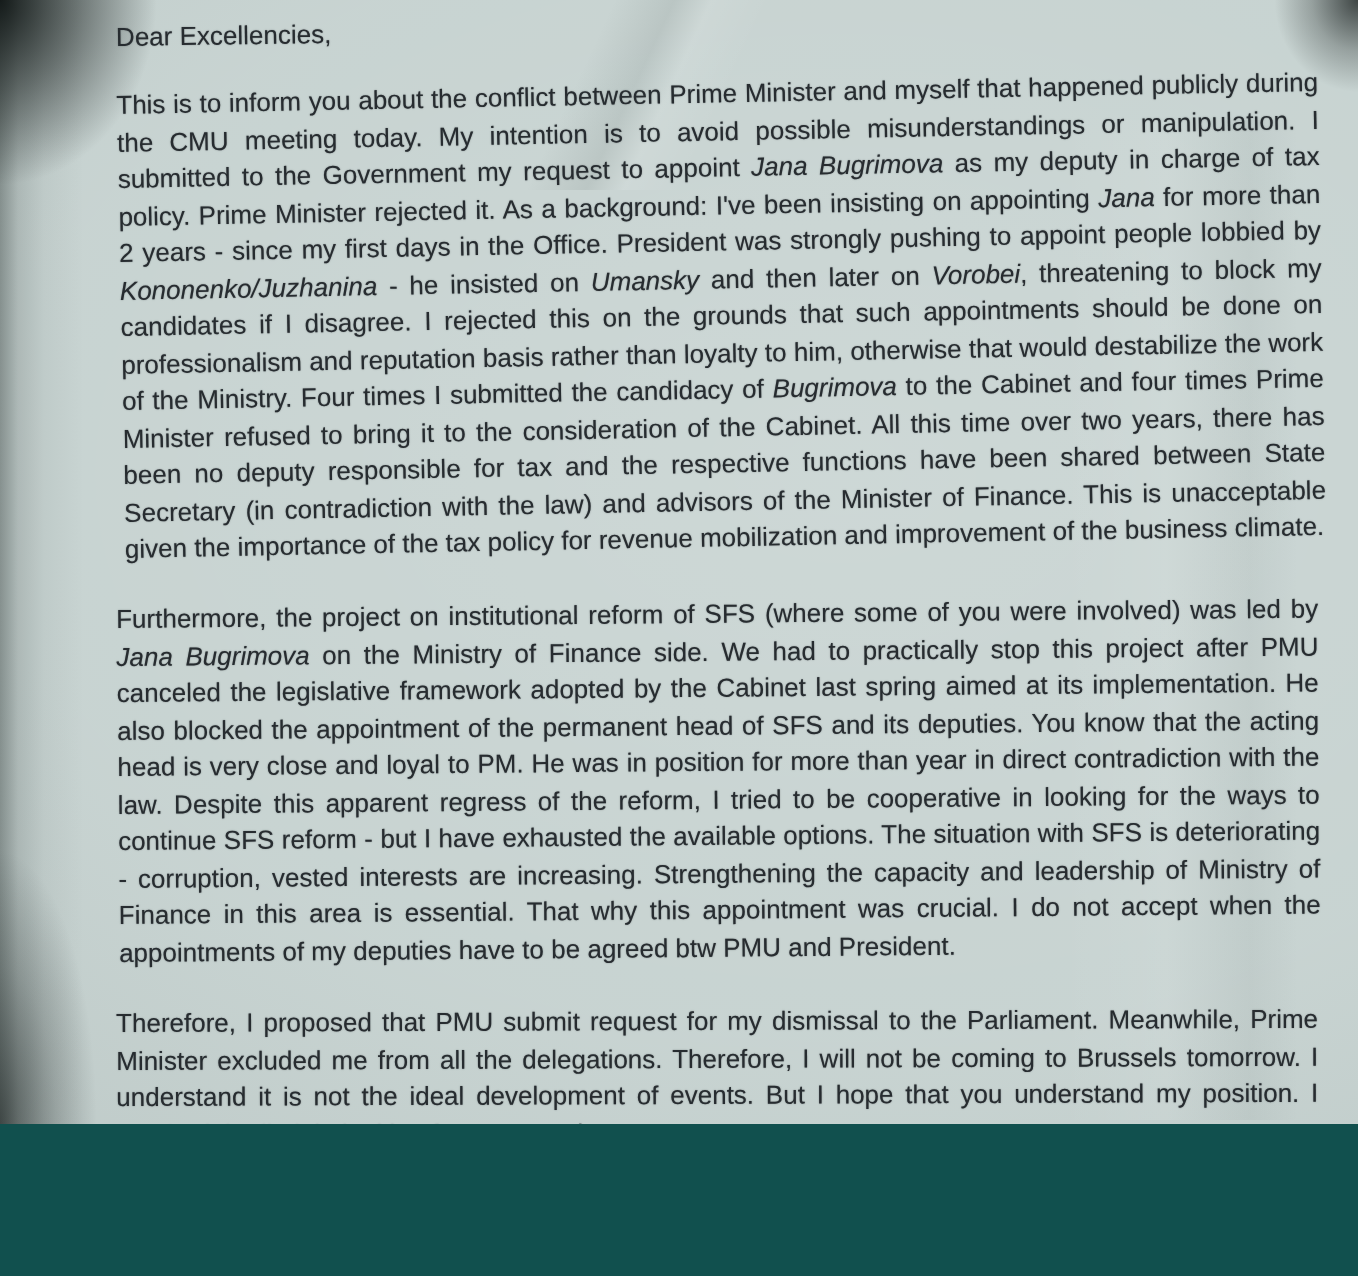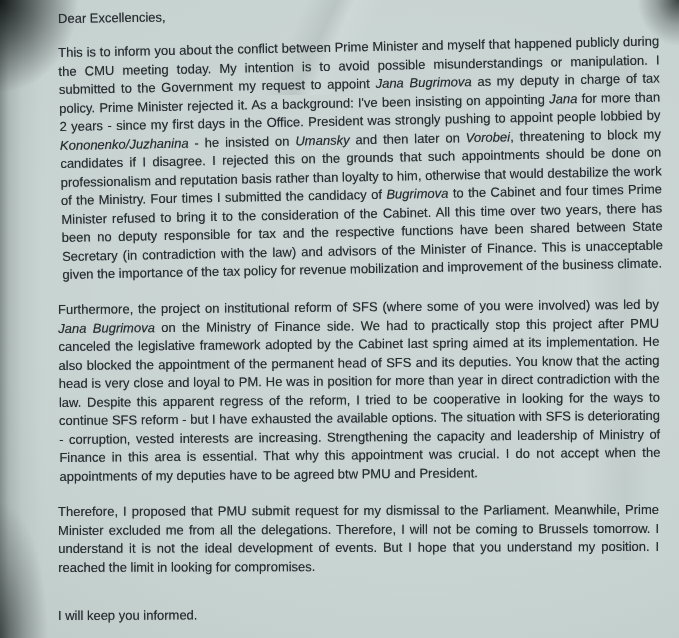--- a/index.html
+++ b/index.html
@@ -2,21 +2,21 @@
 <html style="--paper: #c6d2d0; --ink: #272c30;"><head>
 <meta charset="utf-8">
 <style>
   html, body { margin: 0; padding: 0; }
   body {
     width: 679px; height: 638px; overflow: hidden;
     background: #11504e;
     font-family: "Liberation Sans", sans-serif;
   }
   .photo {
-    position: relative; width: 679px; height: 638px; overflow: hidden;
+    position: relative; width: 679px; height: 562px; overflow: hidden;
     background:
       radial-gradient(140% 115% at 62% 42%, rgba(255,255,255,0.13) 0%, rgba(255,255,255,0.03) 45%, rgba(24,34,32,0.10) 100%),
       linear-gradient(to right, rgba(28,38,36,0.40) 0px, rgba(28,38,36,0.16) 9px, rgba(28,38,36,0.05) 22px, rgba(28,38,36,0) 42px),
       var(--paper, #c6d2d0);
   }
   
   .shadow-tl { position: absolute; left: 0; top: 0; width: 112px; height: 132px;
     background: radial-gradient(112px 132px at 0 0, rgba(9,15,14,0.90) 0%, rgba(9,15,14,0.48) 34%, rgba(9,15,14,0) 70%); }
   .shadow-tr { position: absolute; right: 0; top: 0; width: 58px; height: 64px;
     background: radial-gradient(58px 64px at 100% 0, rgba(9,15,14,0.72) 0%, rgba(9,15,14,0.26) 40%, rgba(9,15,14,0) 72%); }

